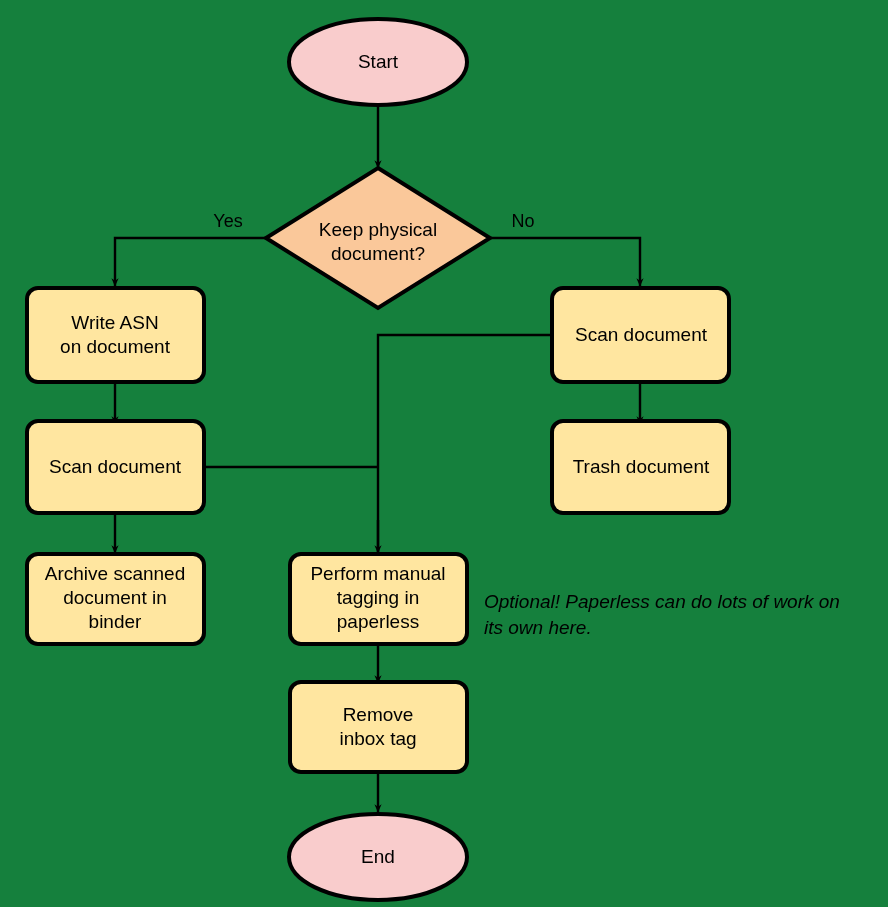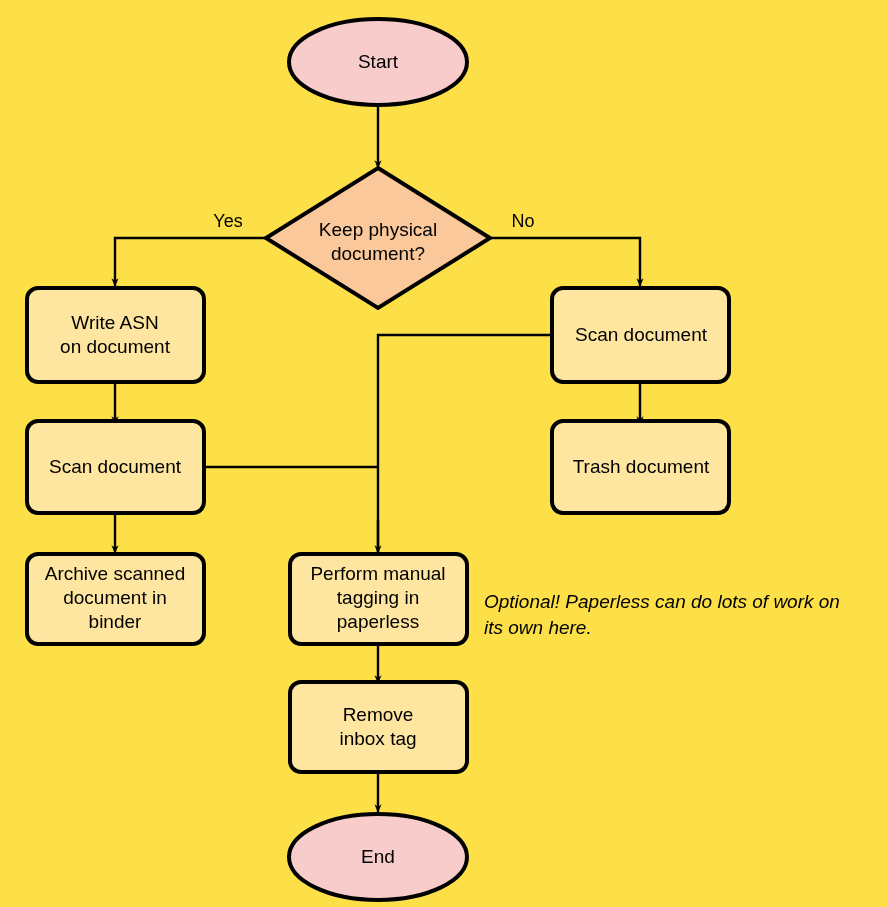--- a/index.html
+++ b/index.html
@@ -9,21 +9,21 @@
     background: #ffffff;
   }
   body {
     font-family: "Liberation Sans", sans-serif;
     color: #000000;
   }
   #flow-root {
     position: relative;
     width: 888px;
     height: 907px;
-    background: #fde047;
+    background: #15803d;
     overflow: hidden;
   }
   #flow-svg {
     position: absolute;
     top: 0;
     left: 0;
     width: 888px;
     height: 907px;
     display: block;
   }

